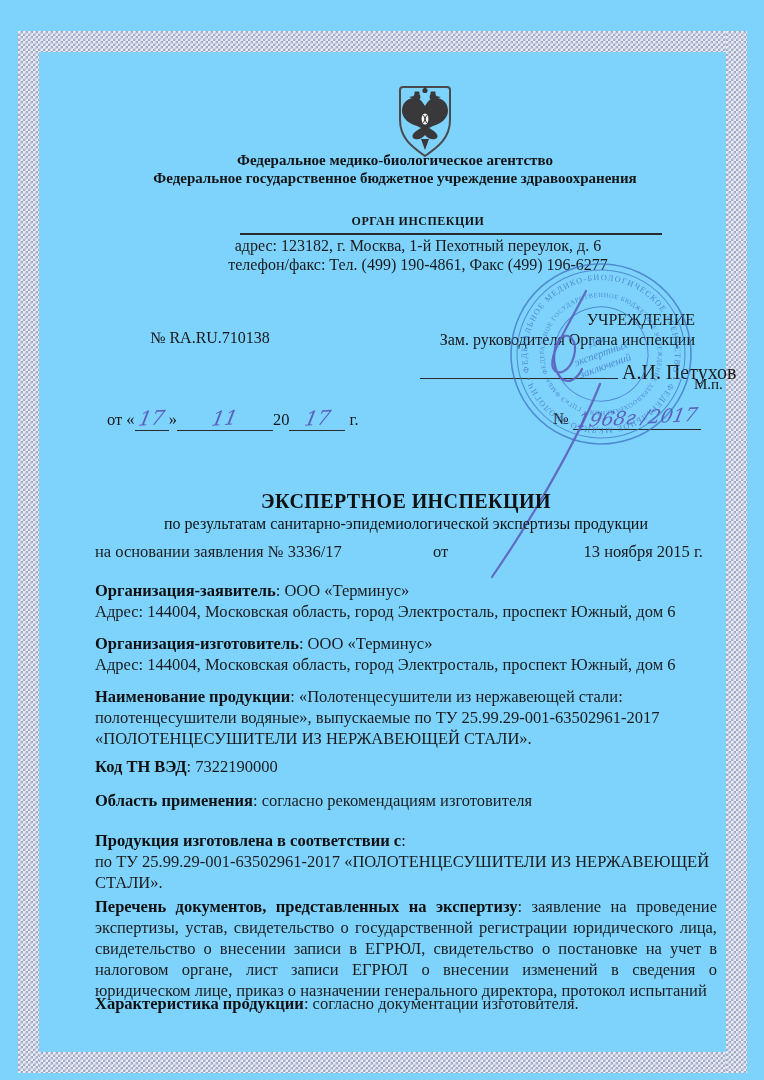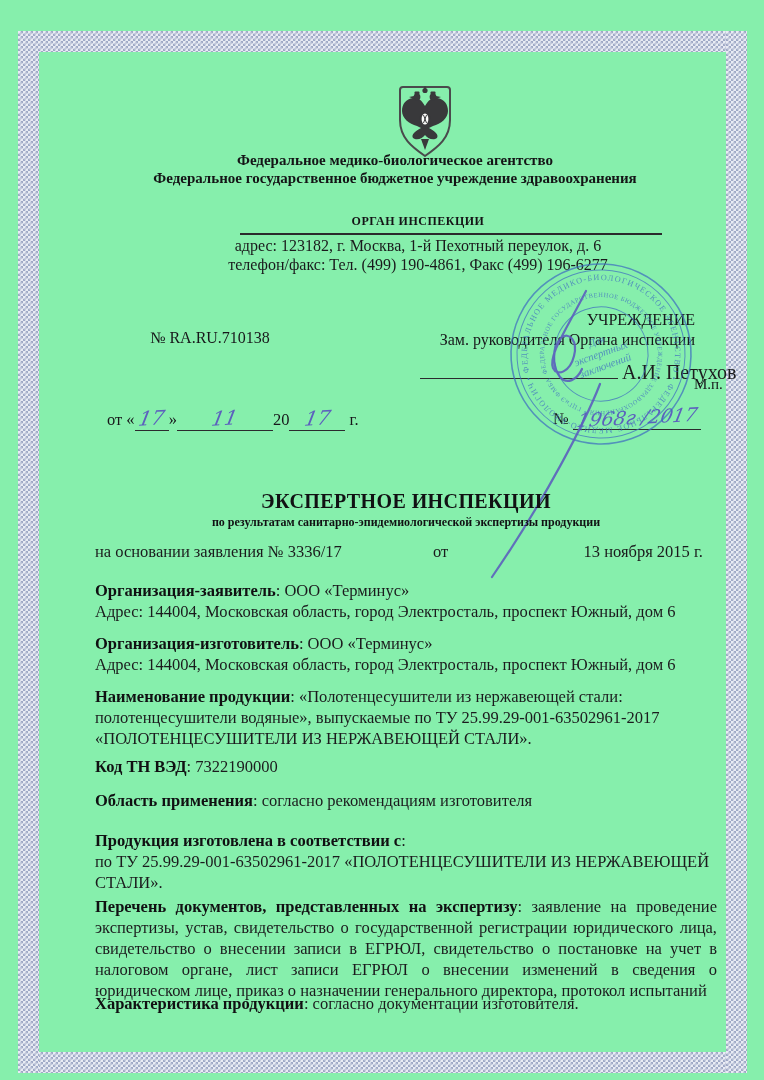--- a/index.html
+++ b/index.html
@@ -1,18 +1,18 @@
 <!DOCTYPE html>
 <html><head>
 <meta charset="utf-8">
 <style>
   html,body{margin:0;padding:0;}
   body{width:764px;height:1080px;background:#ffffff;position:relative;overflow:hidden;
        font-family:"Liberation Serif", serif;color:#1d1d1f;}
-  #page{position:absolute;inset:0;background:#86efac;}
+  #page{position:absolute;inset:0;background:#7dd3fc;}
   
   .chk{position:absolute;background-color:#e9ecf4;
     background-image:
       linear-gradient(45deg,#9fa9c6 25%,transparent 25%,transparent 75%,#9fa9c6 75%),
       linear-gradient(45deg,#9fa9c6 25%,transparent 25%,transparent 75%,#9fa9c6 75%);
     background-size:5px 5px;background-position:0 0,2.5px 2.5px;}
   .abs{position:absolute;}
   .ctr{text-align:center;}
   .hdr{font-weight:bold;font-size:15px;line-height:17px;color:#141416;}
   .organ{font-weight:bold;font-size:12px;letter-spacing:.5px;color:#141416;}
@@ -20,21 +20,21 @@
   .rule{position:absolute;height:2px;background:#2a2a2c;}
   .accr{font-size:16px;line-height:19px;color:#17171a;}
   .appr{font-size:16px;line-height:20px;text-align:right;color:#17171a;}
   .mp{font-size:15px;color:#17171a;}
   .sigline{position:absolute;height:1px;background:#2b2b2e;}
   .hand{font-style:italic;color:#5c61bd;font-size:20px;
         transform:skewX(-14deg) rotate(-3deg);display:inline-block;font-family:"DejaVu Serif",serif;}
   .blank{display:inline-block;border-bottom:1px solid #2b2b2e;text-align:center;vertical-align:baseline;}
   .dateline{font-size:16.5px;color:#17171a;}
   .title-main{font-weight:bold;font-size:20px;letter-spacing:.4px;color:#111113;}
-  .title-sub{font-weight:bold;font-size:12px;color:#111113;}
+  .title-sub{font-weight:normal;font-size:16px;color:#111113;}
   .basis{font-size:16.5px;color:#1a1a1c;position:absolute;left:95px;width:622px;text-align:right;}
   .para{position:absolute;left:95px;width:622px;font-size:16.5px;line-height:21px;color:#1b1b1d;}
   .para b{color:#101012;}
   .just{text-align:justify;}
   svg text{font-family:"Liberation Serif",serif;}
 </style>
 </head>
 <body>
 
 <div id="page">

